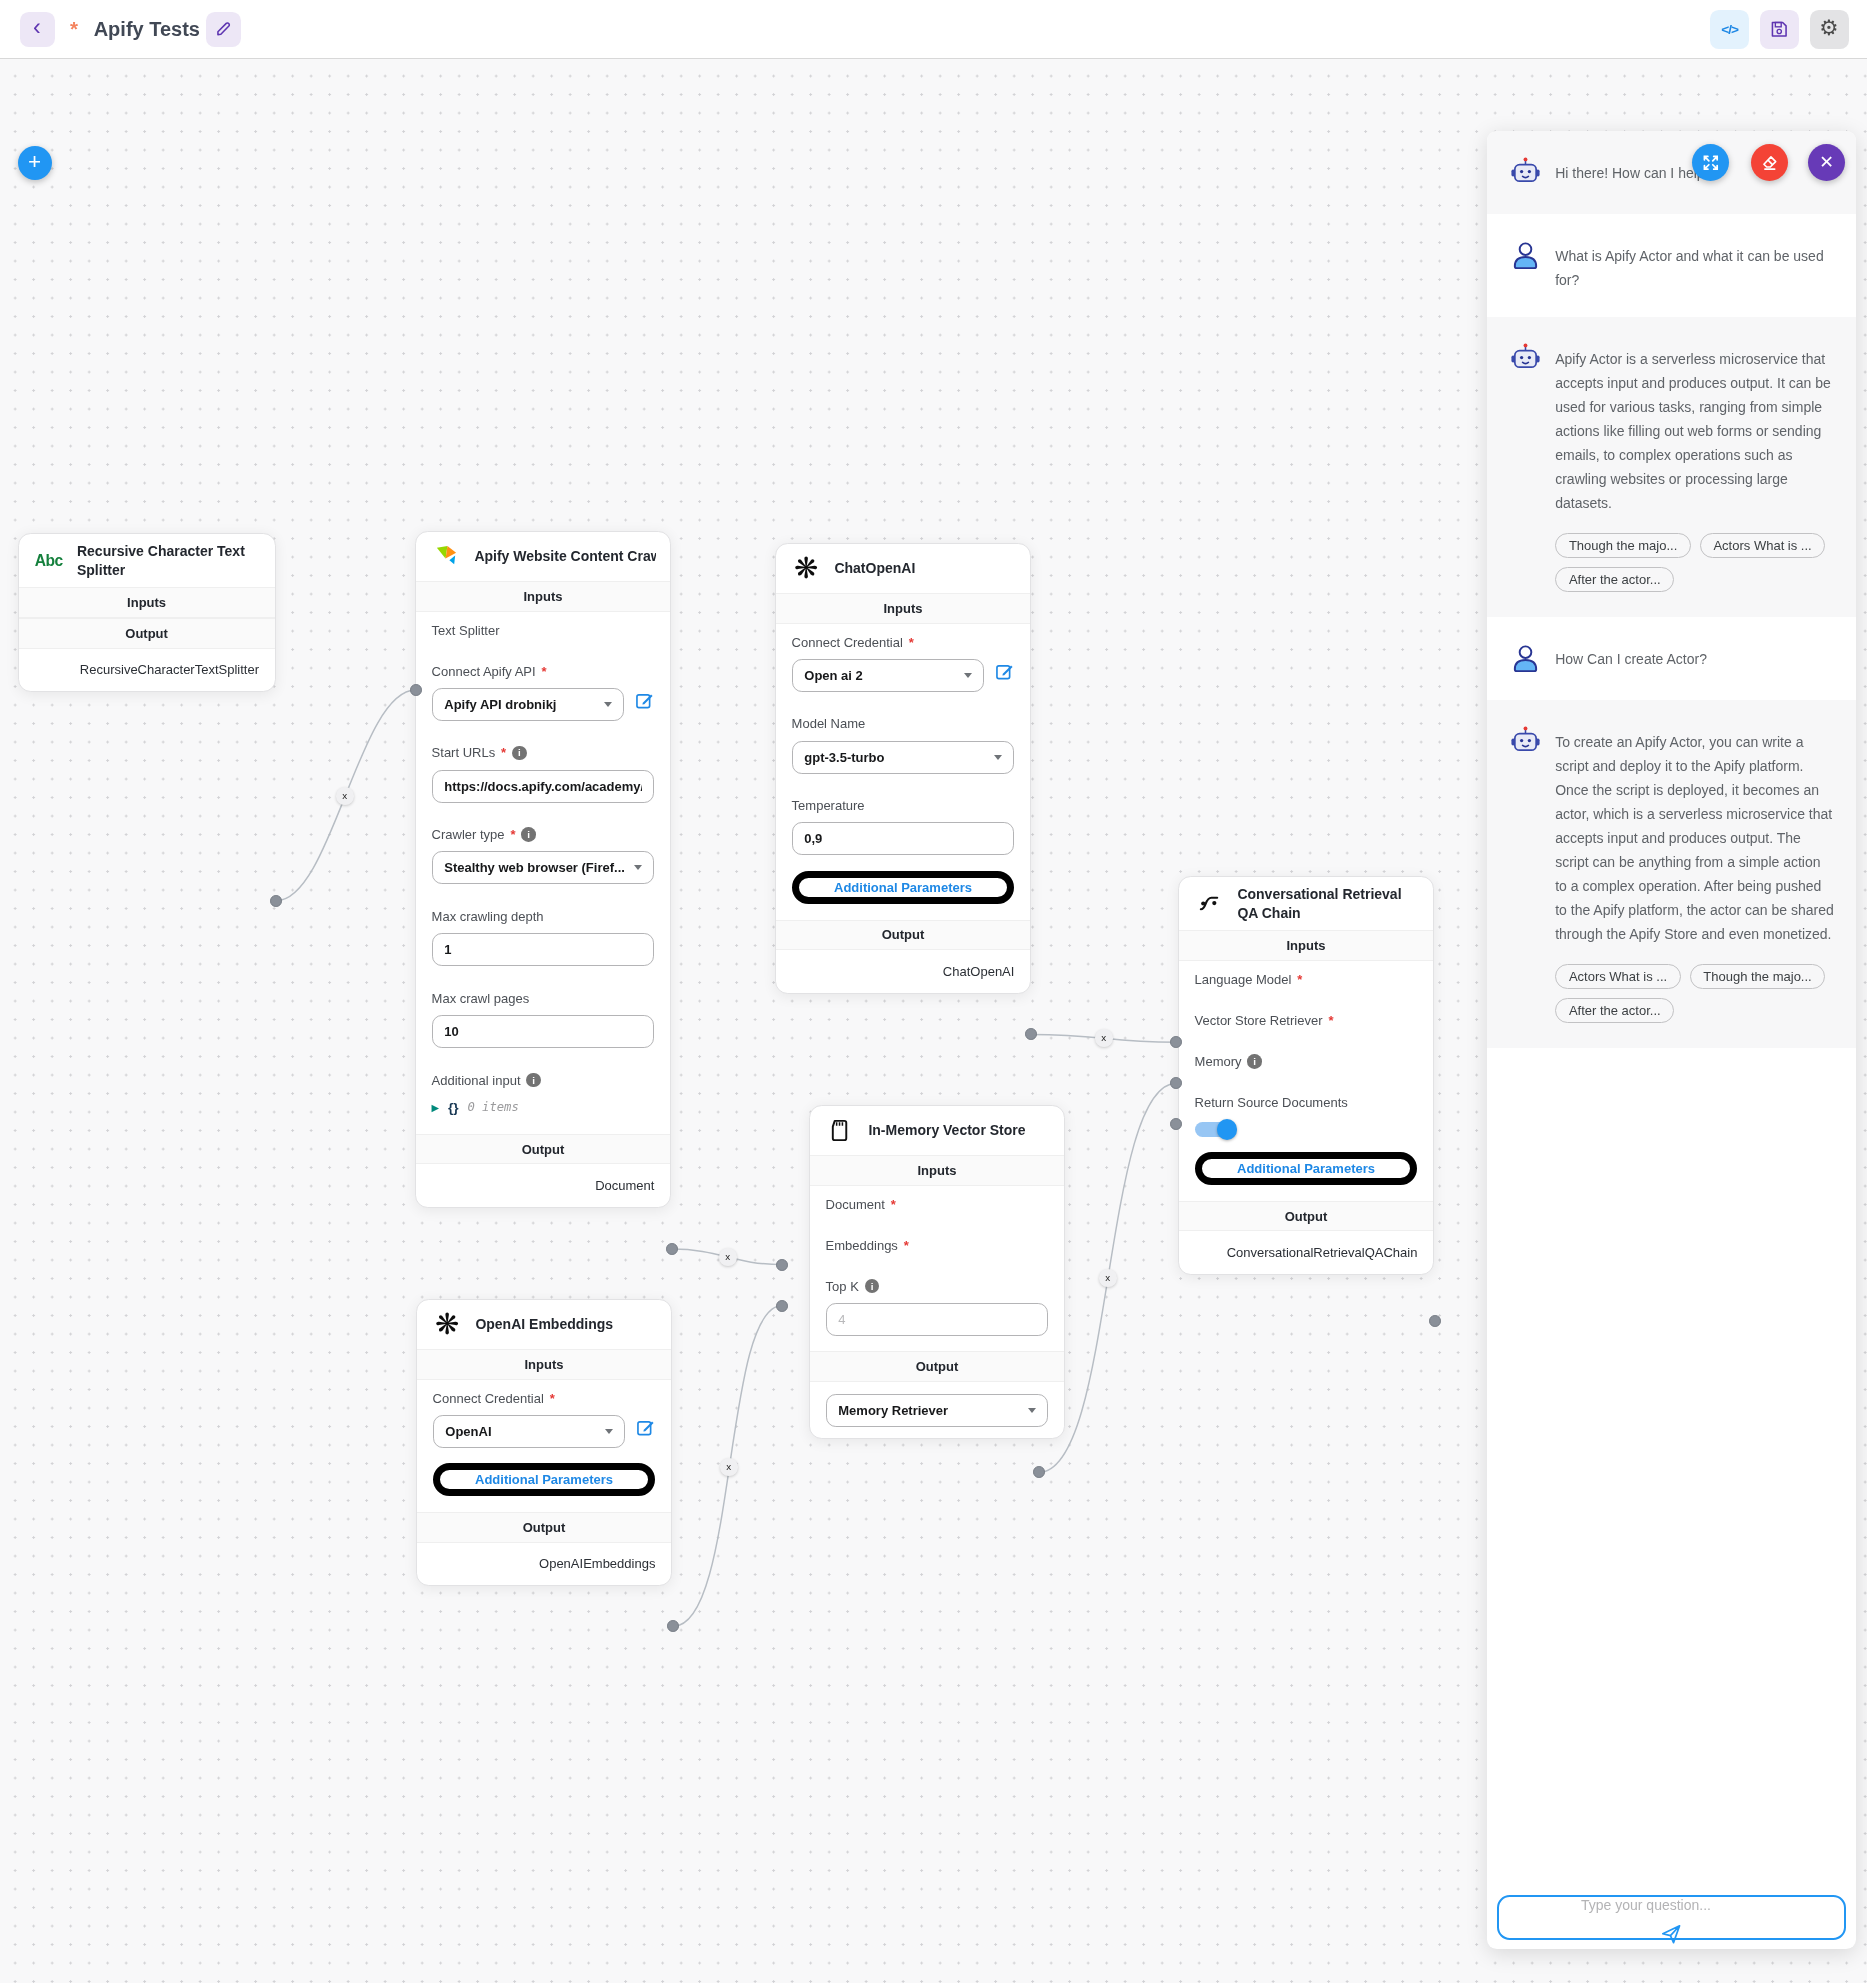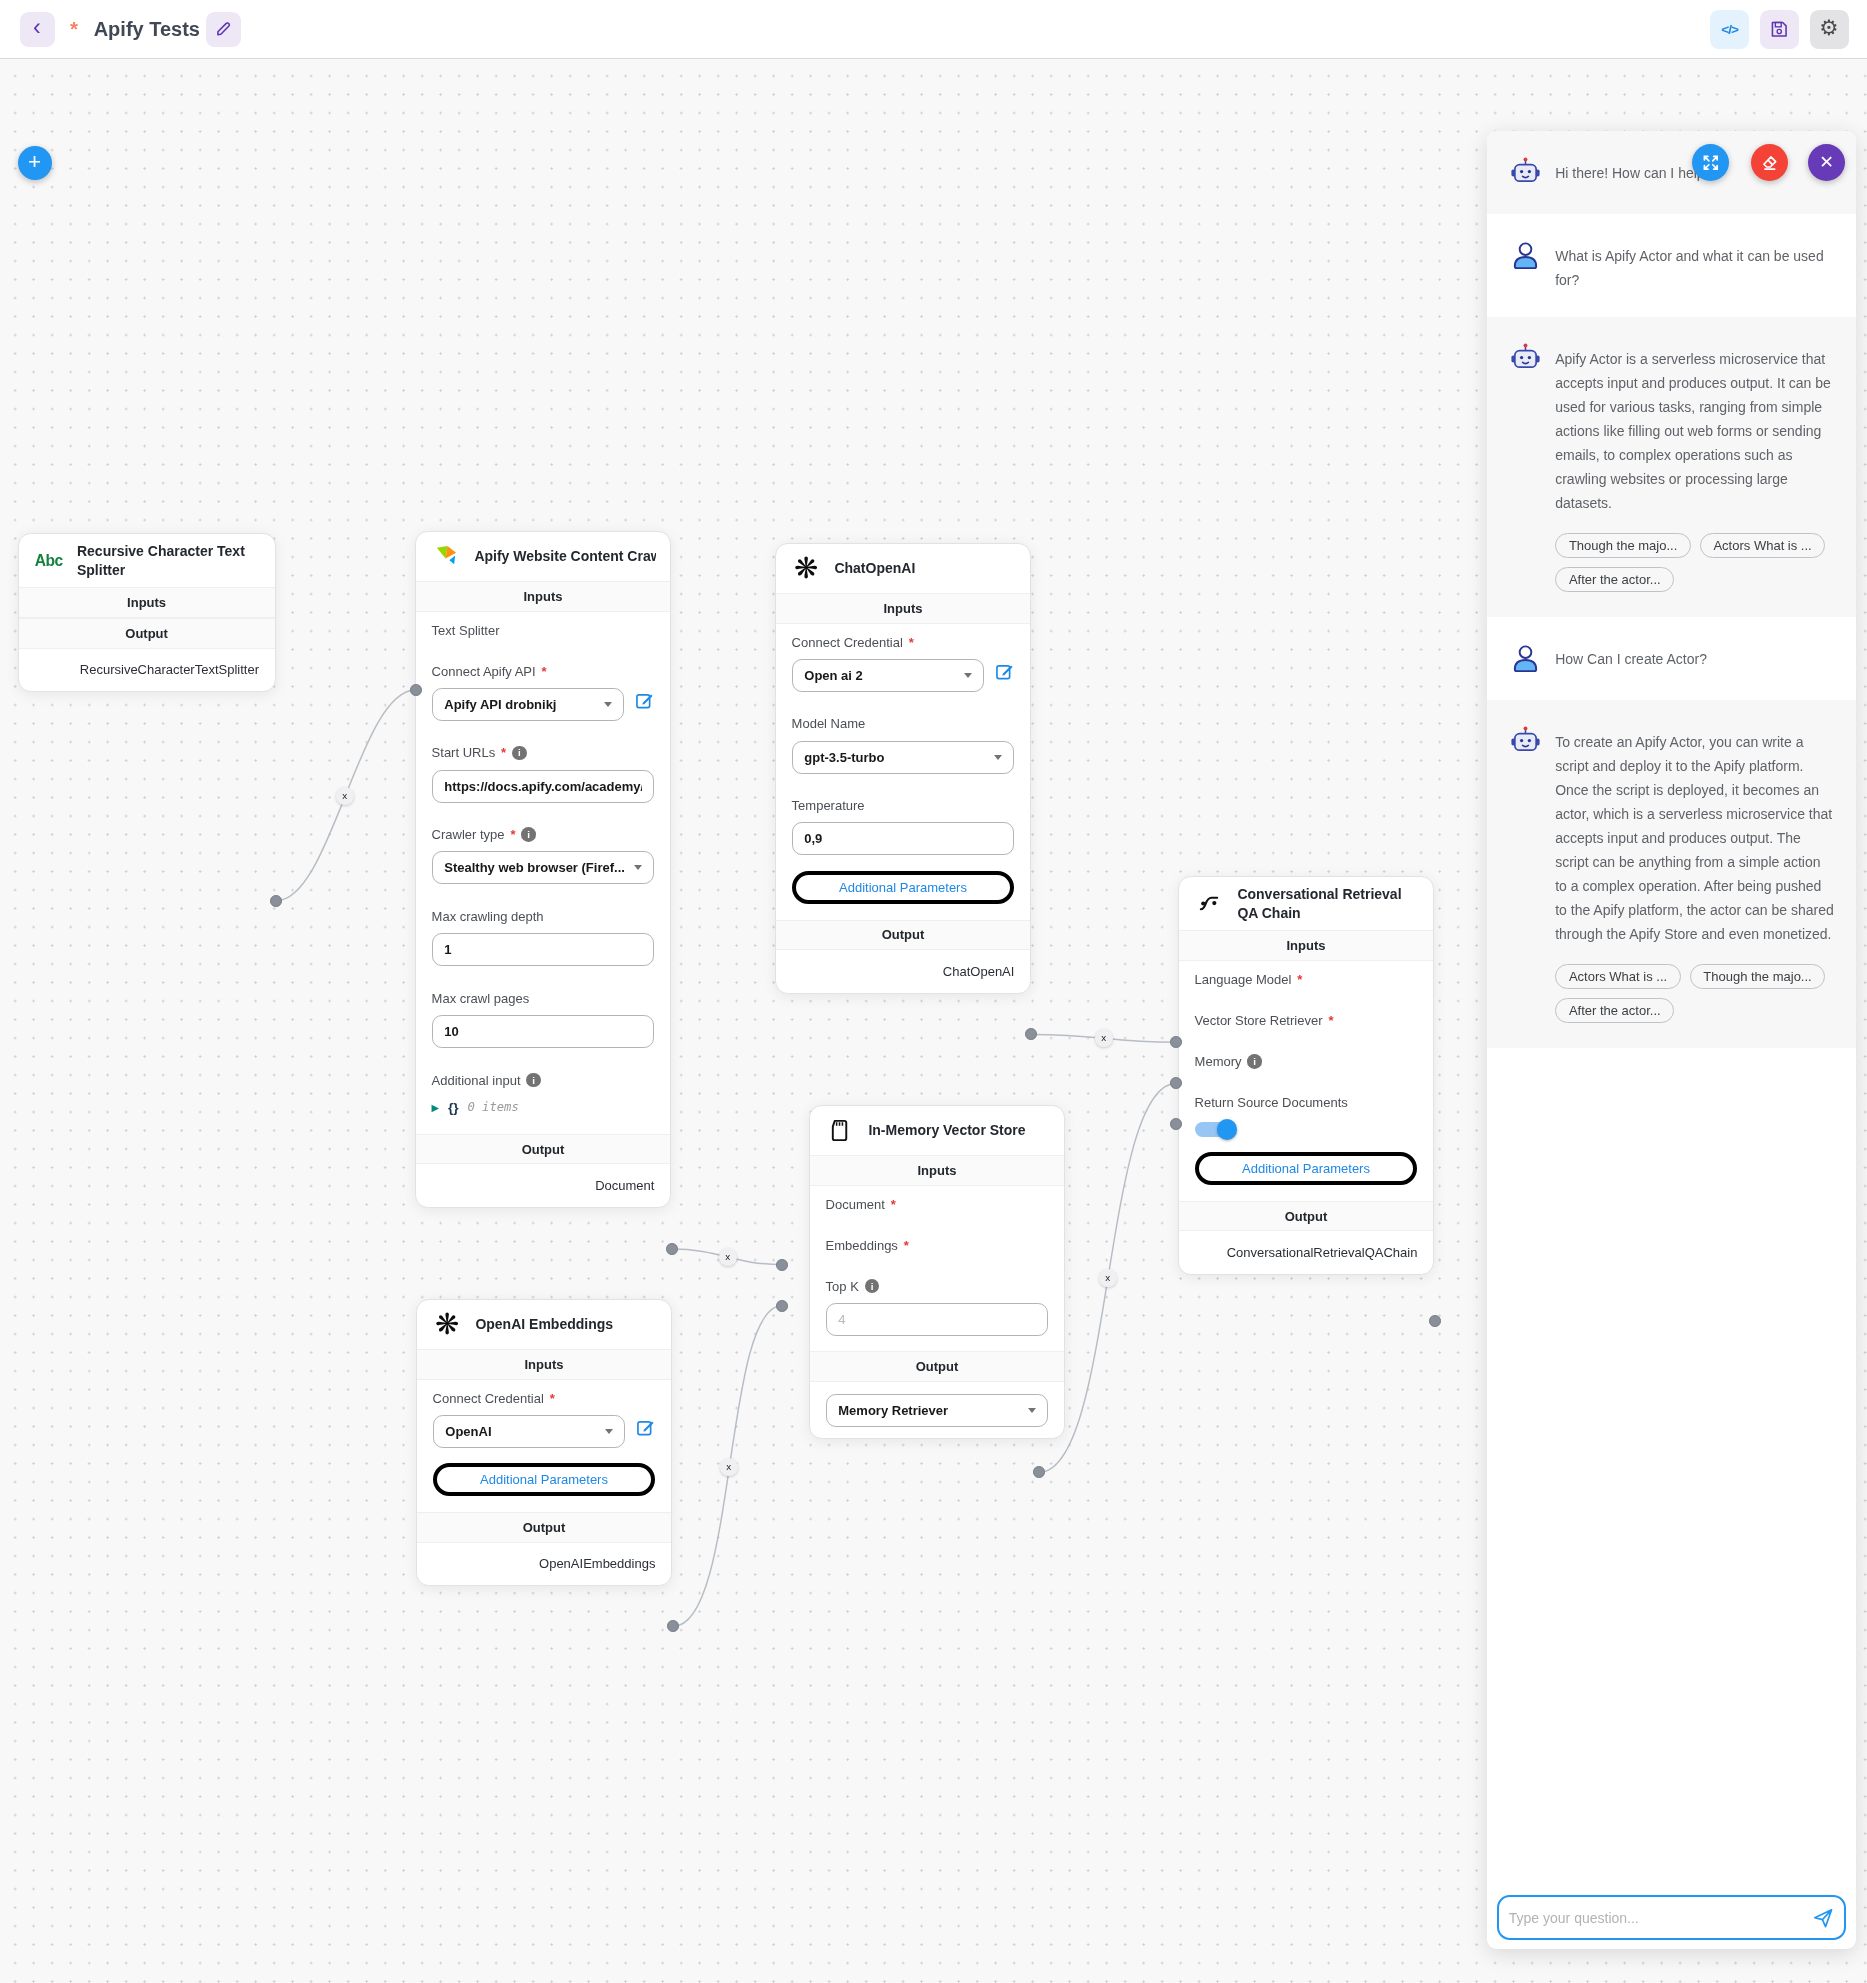--- a/index.html
+++ b/index.html
@@ -52,22 +52,22 @@
   .req { color:#e53935; font-weight:700; }
   .info-ic { width:14.6px; height:14.6px; border-radius:50%; background:#737373; color:#fff; font-size:9.8px; font-weight:700;
              display:inline-flex; align-items:center; justify-content:center; font-style:normal; }
   .box { margin-top:7.8px; height:33px; border:1px solid #b4b4b6; border-radius:9.8px; padding:0 11.7px;
          display:flex; align-items:center; font-weight:700; color:#17181a; font-size:13px; background:#fff; overflow:hidden; }
   .box .val { white-space:nowrap; overflow:hidden; flex:1; }
   .caret { width:0; height:0; border-left:4.9px solid transparent; border-right:4.9px solid transparent; border-top:5.9px solid #6f7378; margin-left:7.8px; flex:none; }
   .box-row { display:flex; align-items:center; }
   .box-row .box { flex:1; }
   .edit-ic { margin-left:10.7px; flex:none; cursor:pointer; display:flex; }
-  .btn-outline { margin-top:15.6px; height:33px; border:4px solid #000000; border-radius:16.6px; background:#fff;
-                 color:#1e88e5; font-weight:400; font-size:13px; display:flex; align-items:center; justify-content:center; cursor:pointer; }
+  .btn-outline { margin-top:15.6px; height:33px; border:7px solid #000000; border-radius:16.6px; background:#fff;
+                 color:#1e88e5; font-weight:700; font-size:13px; display:flex; align-items:center; justify-content:center; cursor:pointer; }
   .out-row { padding:13.7px 15.6px; text-align:right; color:#2b2f35; font-size:13px; }
   .out-row.select-row { padding:11.7px 15.6px; }
   .json-row { margin-top:7.8px; display:flex; align-items:center; gap:8.8px; height:21.5px; }
   .expander { color:#00897b; font-size:9.8px; }
   .json-braces { font-weight:700; color:#173753; font-size:13.7px; }
   .json-items { font-family:"DejaVu Sans Mono", monospace; font-style:italic; color:#9b9b9d; font-size:12.2px; }
   .switch { margin-top:10.7px; width:40px; height:14.6px; border-radius:7.8px; background:#97c6f4; position:relative; cursor:pointer; }
   .switch .knob { position:absolute; right:-2.9px; top:-2.9px; width:20.5px; height:20.5px; border-radius:50%; background:#2196f3; box-shadow:0 1px 2.9px rgba(0,0,0,.3); }
 
   .port { position:absolute; width:11.7px; height:11.7px; border-radius:50%; background:#8a9099; border:1px solid #767c85; z-index:3; cursor:crosshair; }
@@ -79,21 +79,21 @@
                 box-shadow:0 4.9px 21.5px rgba(0,0,0,.13); z-index:5; display:flex; flex-direction:column; overflow:hidden; }
   .messages { flex:1; overflow:hidden; }
   .msg { display:flex; gap:13.7px; padding:25px 21.5px; background:#fff; }
   .msg.bot { background:#f7f7f8; }
   .avatar { width:33px; height:33px; flex:none; }
   .msg-body { flex:1; min-width:0; }
   .msg-text { font-size:14px; line-height:1.72; color:#5f6368; padding-top:4.9px; }
   .chips { display:flex; flex-wrap:wrap; gap:8.8px; margin-top:18px; }
   .chip { border:1px solid #c2c2c4; border-radius:14.6px; padding:3.9px 12.7px; font-size:13px; color:#3c4043; background:transparent; cursor:pointer; white-space:nowrap; }
   .chat-input-wrap { padding:7.8px 9.8px 8.8px; }
-  .chat-input { height:45px; border:2px solid #2196f3; border-radius:12.7px; display:flex; align-items:center; padding:0 10px; gap:9.8px; }
+  .chat-input { height:45px; border:2px solid #2196f3; border-radius:12.7px; display:flex; align-items:center; padding:0 10px; gap:9.8px;flex-direction:column; }
   .chat-input input { flex:1; border:none; outline:none; font-size:14px; color:#333; font-family:"Liberation Sans", sans-serif; background:transparent; }
   .chat-input input::placeholder { color:#b3b3b5; }
   .send-ic { flex:none; display:flex; cursor:pointer; }
 
   input.native-val { border:none; outline:none; background:transparent; font:inherit; color:inherit; width:100%; font-weight:700; }
   input.native-val::placeholder { color:#b9b9bb; font-weight:400; }
 </style>
 </head>
 <body>
 

